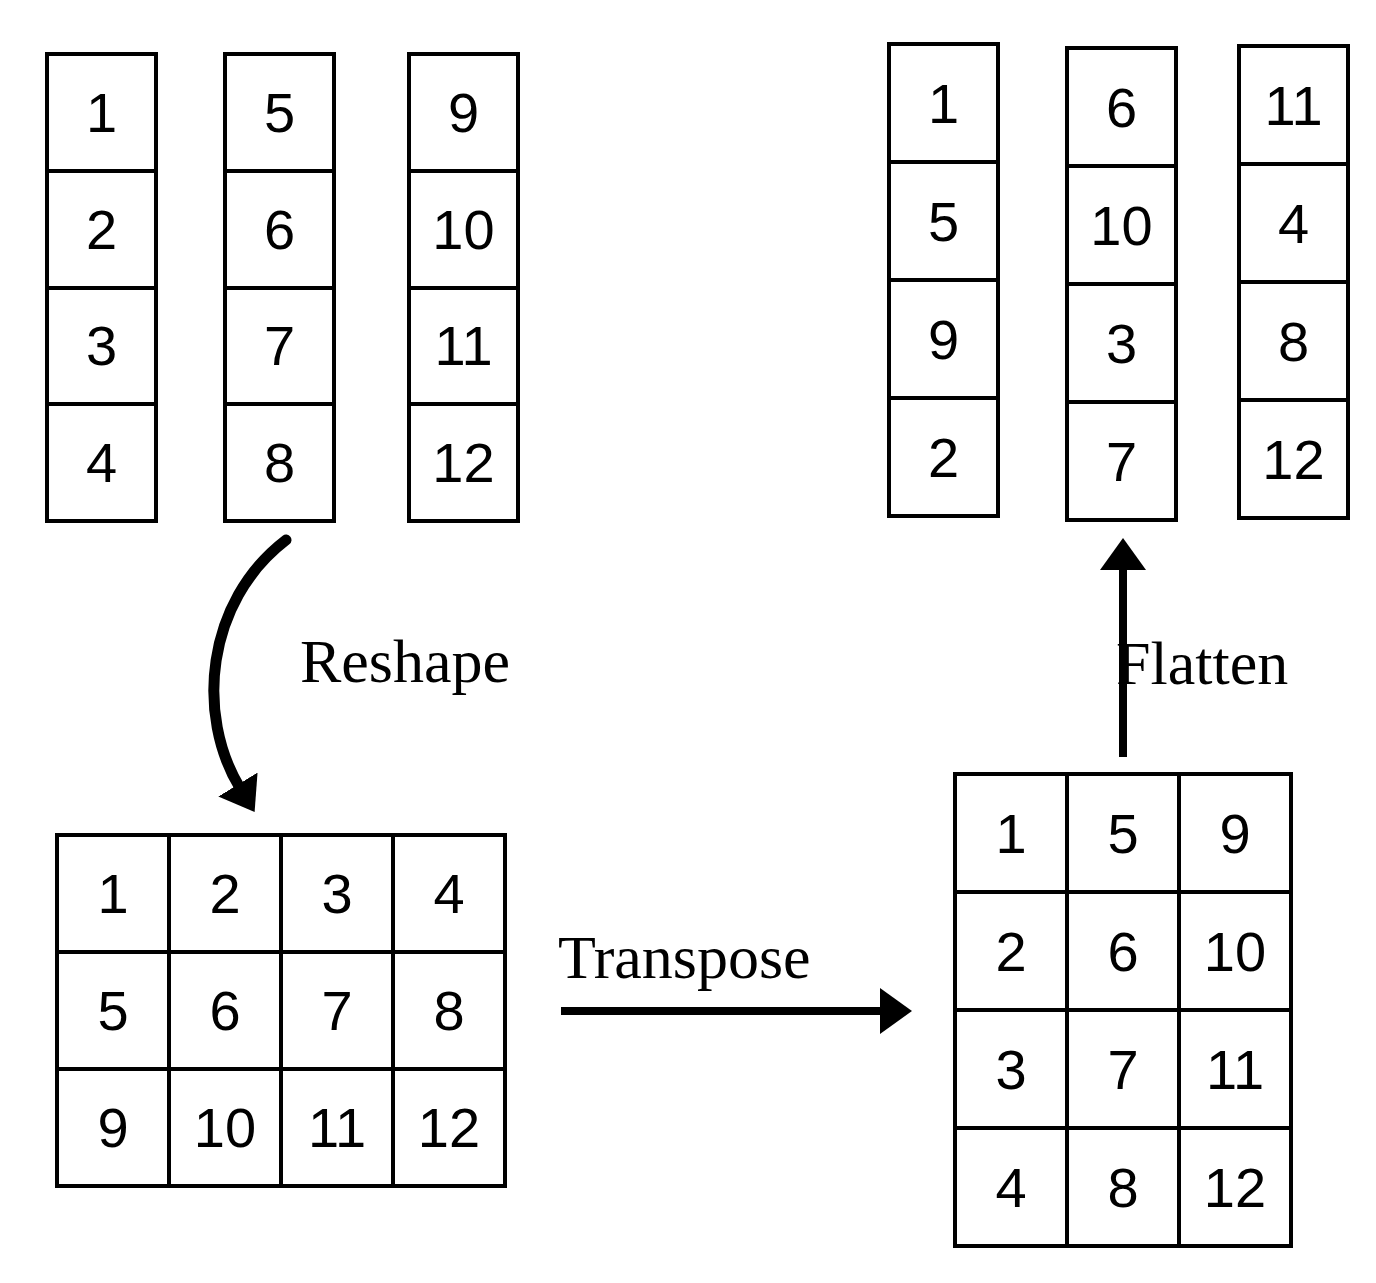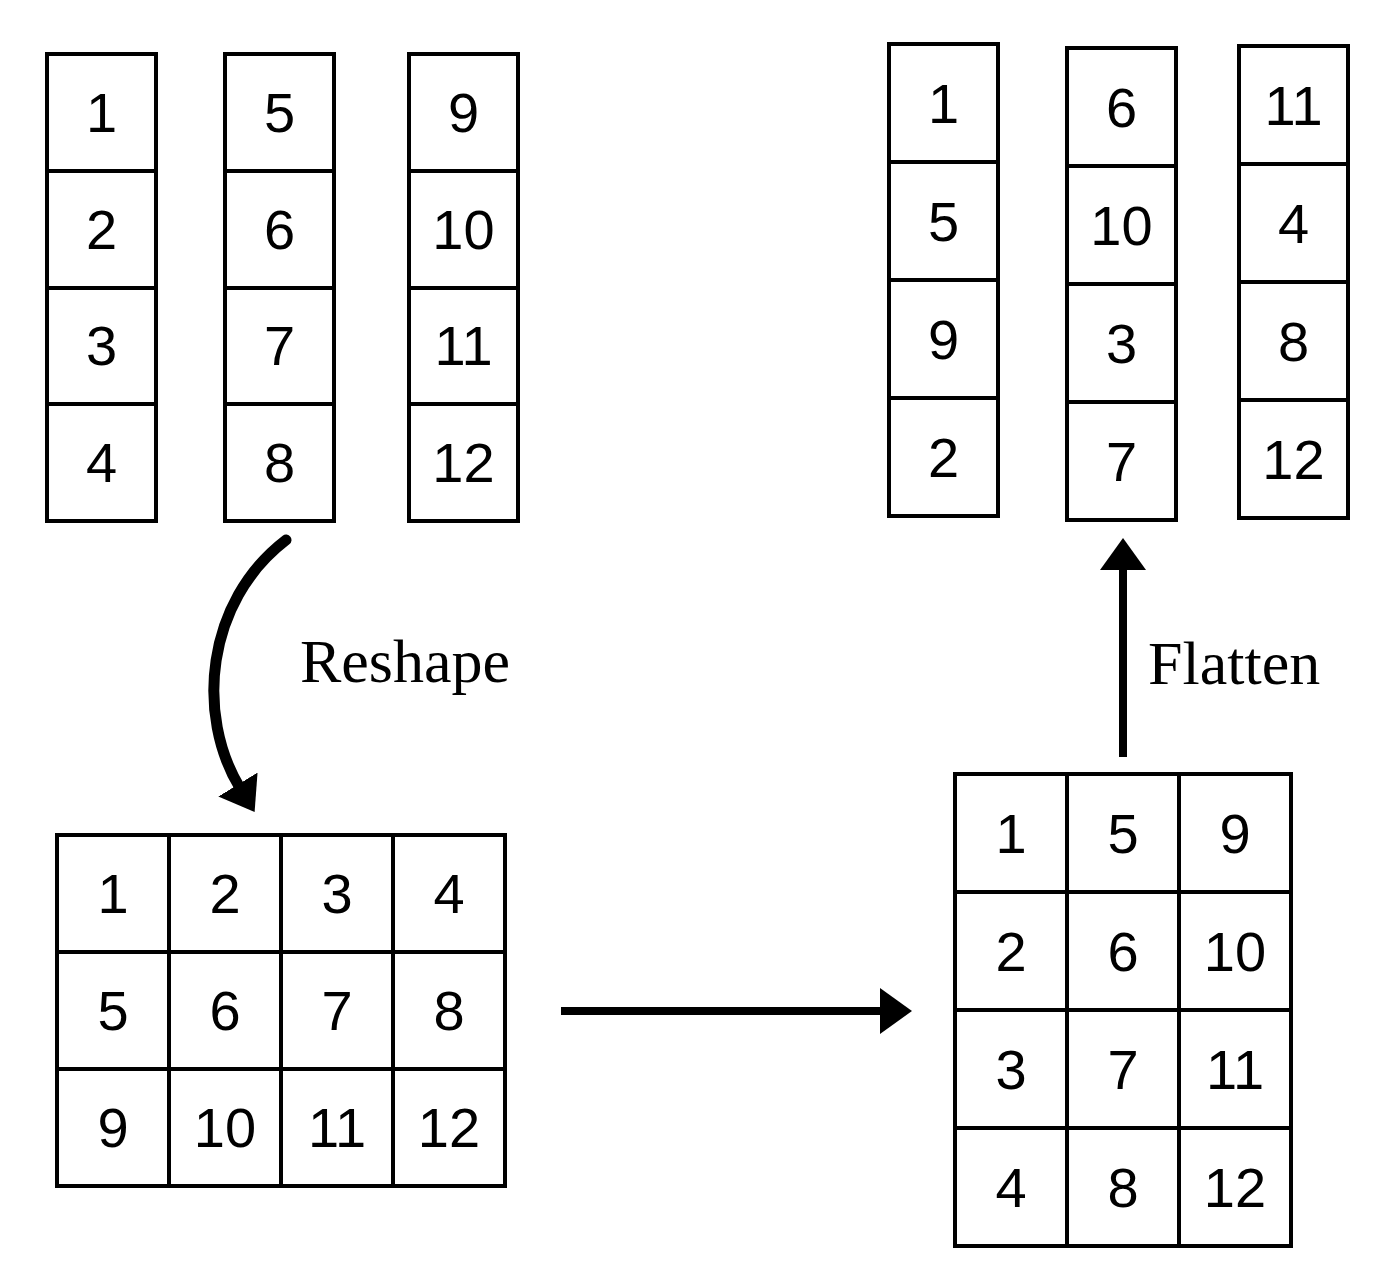--- a/index.html
+++ b/index.html
@@ -151,15 +151,16 @@
       <marker id="arrow-head" markerUnits="userSpaceOnUse" markerWidth="32" markerHeight="46" refX="4" refY="23" orient="auto">
         <path d="M0,0 L32,23 L0,46 Z" fill="#000000"></path>
       </marker>
     </defs>
     <path d="M 286 540 C 205 602, 196 716, 240 788" fill="none" stroke="#000000" stroke-width="11" stroke-linecap="round" marker-end="url(#arrow-head)"></path>
     <path d="M 561 1011 L 884 1011" fill="none" stroke="#000000" stroke-width="8" marker-end="url(#arrow-head)"></path>
     <path d="M 1123 757 L 1123 566" fill="none" stroke="#000000" stroke-width="8" marker-end="url(#arrow-head)"></path>
   </svg>
 
   <div class="op-label" style="left:300px; top:629px; width:240px;">Reshape</div>
-  <div class="op-label" style="left:1148px; top:631px; width:215px;">Flatten</div>
+  <div class="op-label" style="left:558px; top:925px; width:345px;">Transpose</div>
+  <div class="op-label" style="left:1116px; top:631px; width:215px;">Flatten</div>
 
 </div>
 
 </body></html>

